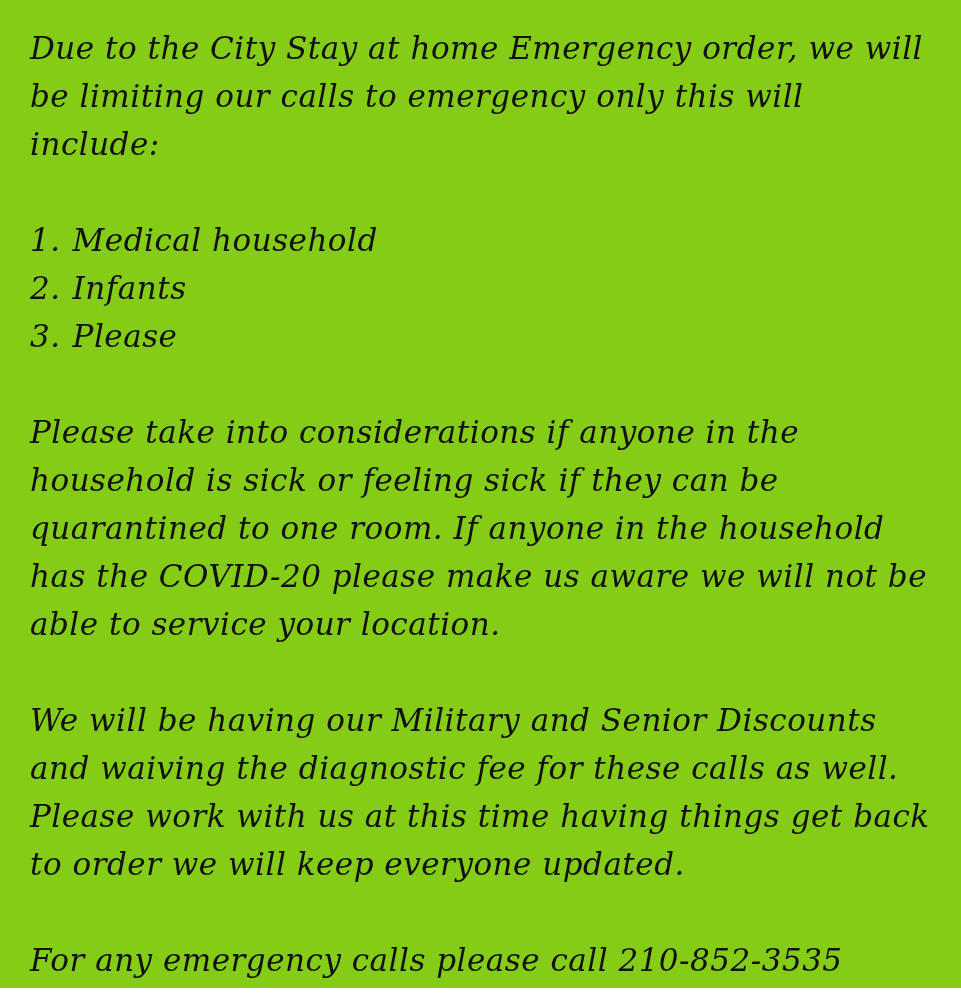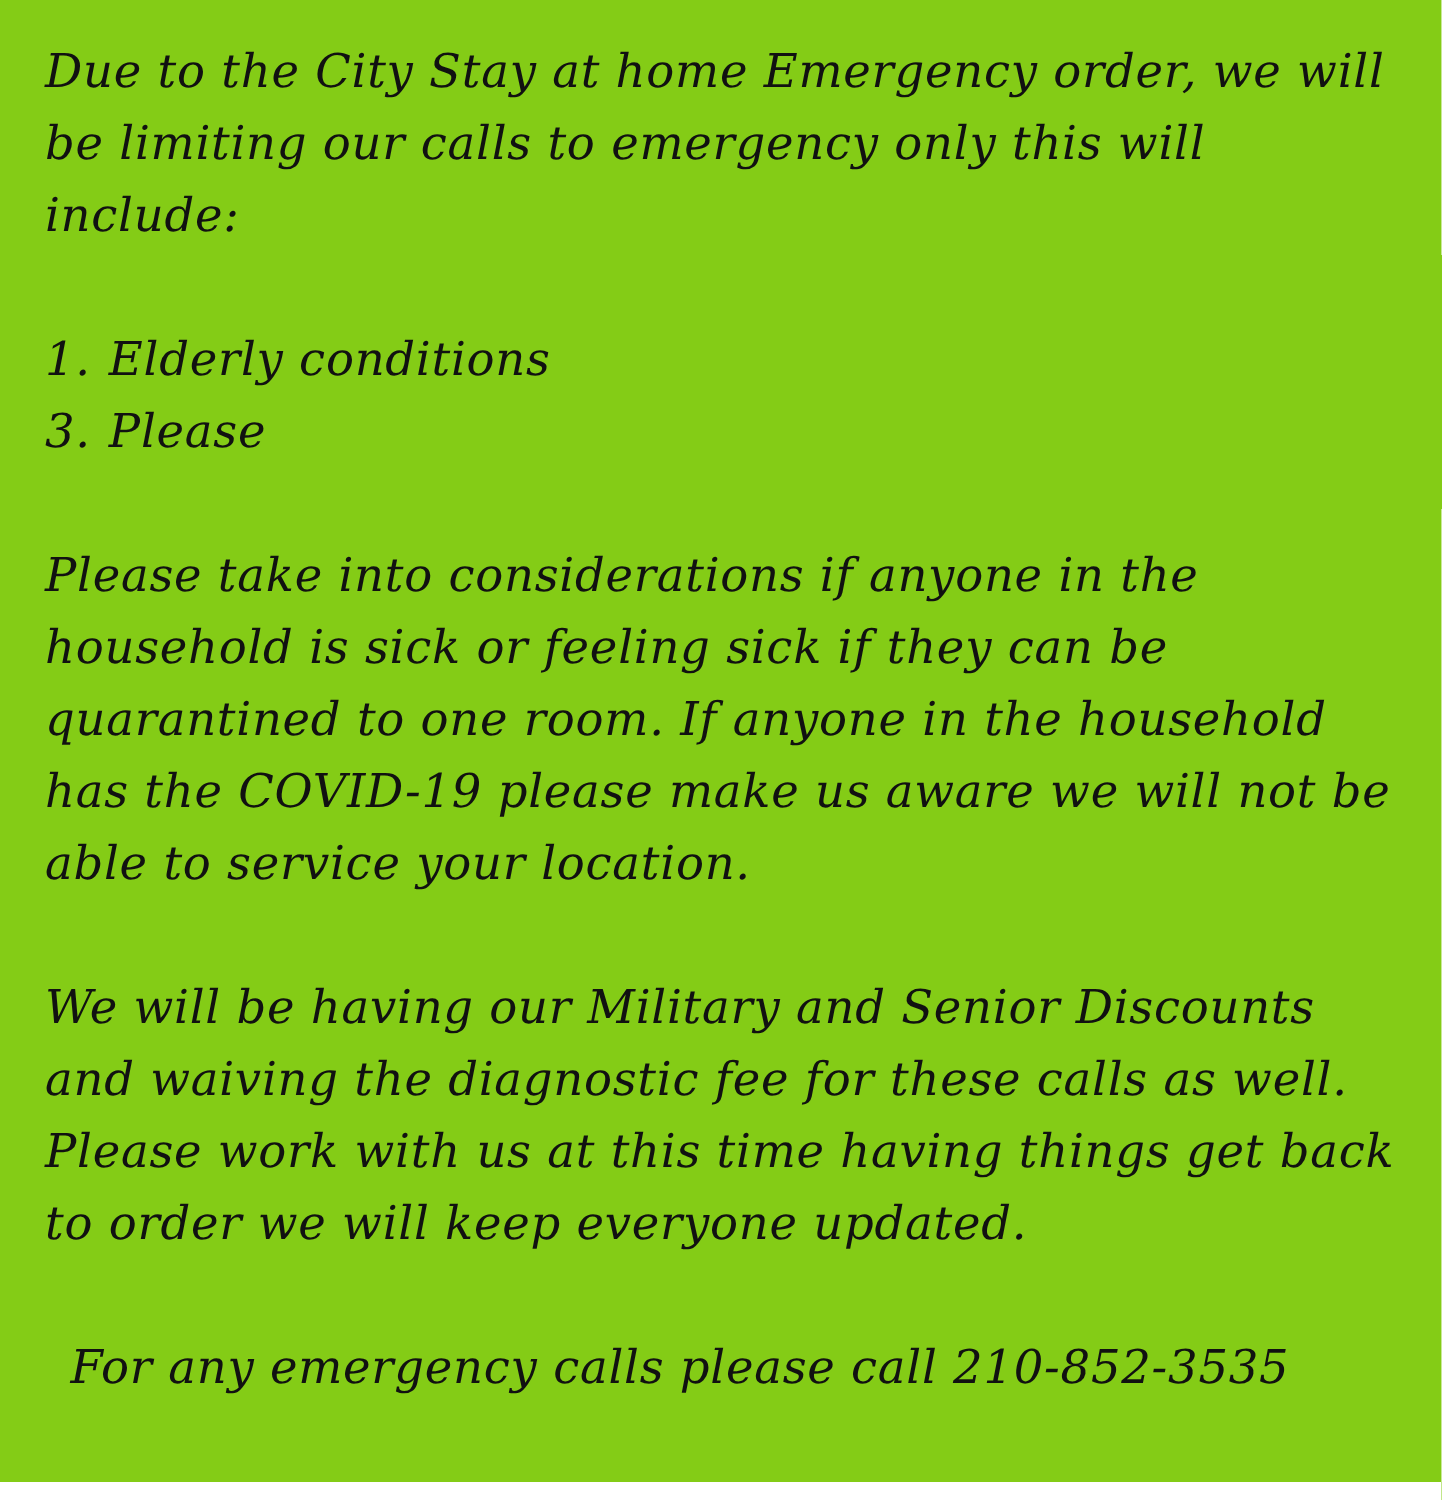--- a/index.html
+++ b/index.html
@@ -33,40 +33,43 @@
     margin: 0 0 48px 0;
     padding: 0;
   }
   .numbered-list li {
     margin: 0;
   }
   .list-number {
     margin-right: 12px;
   }
   .emergency-line {
-    margin: 17px;
+    margin: 0;
   }
 </style>
 </head>
 <body>
 
 <div class="page">
   <div class="notice-text">
 
     <p class="para">Due to the City Stay at home Emergency order, we will be limiting our calls to emergency only this will include:</p>
 
     <ol class="numbered-list">
       <li>
-        <span class="list-number">1.</span><span>Elderly conditions</span>
+        <span class="list-number">1.</span><span>Medical household</span>
+      </li>
+      <li>
+        <span class="list-number">2.</span><span>Infants</span>
       </li>
       <li>
         <span class="list-number">3.</span><span>Please</span>
       </li>
     </ol>
 
-    <p class="para">Please take into considerations if anyone in the household is sick or feeling sick if they can be quarantined to one room. If anyone in the household has the COVID-19 please make us aware we will not be able to service your location.</p>
+    <p class="para">Please take into considerations if anyone in the household is sick or feeling sick if they can be quarantined to one room. If anyone in the household has the COVID-20 please make us aware we will not be able to service your location.</p>
 
     <p class="para">We will be having our Military and Senior Discounts and waiving the diagnostic fee for these calls as well. Please work with us at this time having things get back to order we will keep everyone updated.</p>
 
     <p class="emergency-line">For any emergency calls please call 210-852-3535</p>
 
   </div>
 </div>
 
 </body></html>

